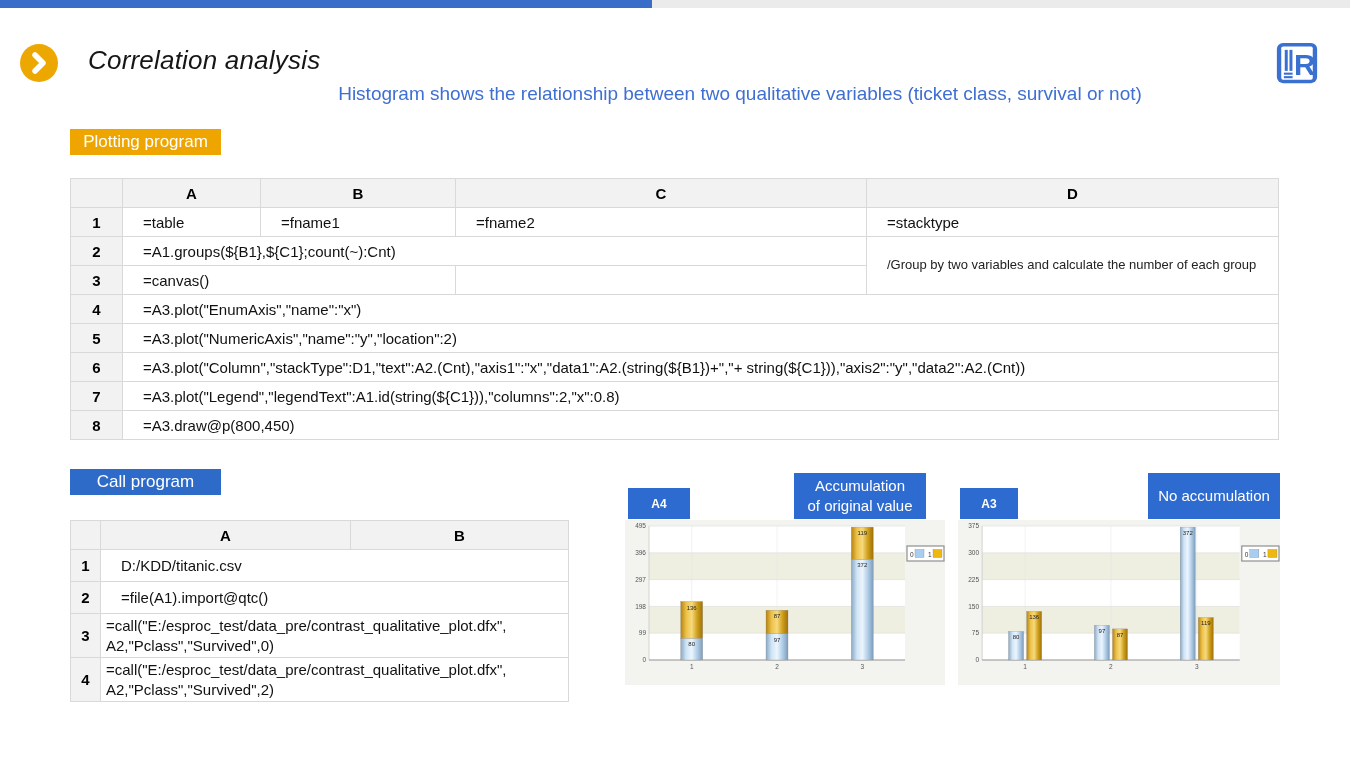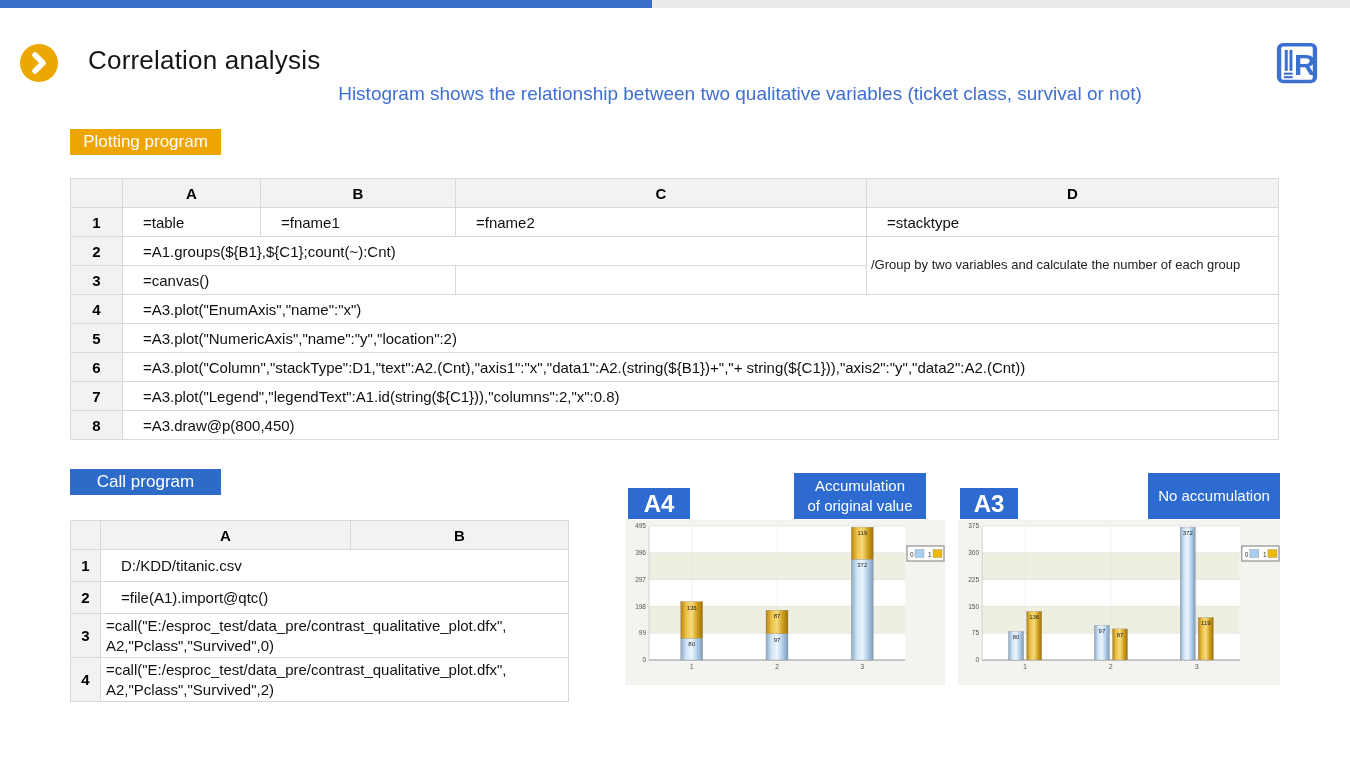--- a/index.html
+++ b/index.html
@@ -9,44 +9,44 @@
     -webkit-font-smoothing:antialiased;
   }
   .abs{position:absolute;}
 
   
   .topbar-blue{left:0;top:0;width:652px;height:8px;background:#3a6dc9;}
   .topbar-gray{left:652px;top:0;width:698px;height:8px;background:#ebebeb;}
 
   
   .title-icon{left:20px;top:44px;width:38px;height:38px;}
-  .page-title{left:88px;top:45px;font-size:26px;color:#161616;letter-spacing:.2px;}
+  .page-title{left:88px;top:45px;font-size:26px;color:#161616;letter-spacing:.2px;font-style:italic;}
   .page-subtitle{left:280px;top:83px;width:920px;text-align:center;font-size:19px;color:#3f6fd2;}
   .logo{left:1276px;top:42px;width:42px;height:42px;}
 
   
   .badge{width:151px;height:26px;line-height:26px;text-align:center;color:#fff;font-size:17px;}
   .badge-plotting{left:70px;top:129px;background:#efa500;}
   .badge-call{left:70px;top:469px;background:#2e6bc9;}
 
   
   table{border-collapse:collapse;table-layout:fixed;background:#fff;}
   td,th{border:1px solid #d9d9d9;font-size:15px;overflow:hidden;vertical-align:middle;}
   th{background:#f2f2f2;font-weight:bold;text-align:center;color:#000;}
   td.rownum{background:#f2f2f2;font-weight:bold;text-align:center;}
   td.code{padding:0 20px;white-space:nowrap;color:#111;}
   td.codewrap{padding:2px 5px;white-space:normal;line-height:1.3;color:#111;}
-  td.comment{font-size:13px;line-height:1.3;padding:2px 4px;text-align:justify;color:#222;}
+  td.comment{font-size:13px;line-height:1.3;padding:2px 20px;text-align:justify;color:#222;}
   .tbl-plotting{left:70px;top:178px;}
   .tbl-plotting tr{height:29px;}
   .tbl-call{left:70px;top:520px;}
   .h29{height:29px;}.h32{height:32px;}.h43{height:43px;}
 
   
-  .chart-id{width:62px;height:31px;background:#2e6bd0;color:#fff;font-size:24px;font-weight:bold;
+  .chart-id{width:62px;height:31px;background:#2e6bd0;color:#fff;font-size:12px;font-weight:bold;
             display:flex;align-items:center;justify-content:center;}
   .chart-tag{width:132px;height:46px;background:#2e6bd0;color:#fff;font-size:15px;line-height:1.35;
              display:flex;flex-direction:column;align-items:center;justify-content:center;text-align:center;}
   .box-a4{left:628px;top:488px;}
   .box-acc{left:794px;top:473px;}
   .box-a3{left:960px;top:488px;width:58px;}
   .box-noacc{left:1148px;top:473px;}
 
   
   .chart{background:#f3f3ef;}

